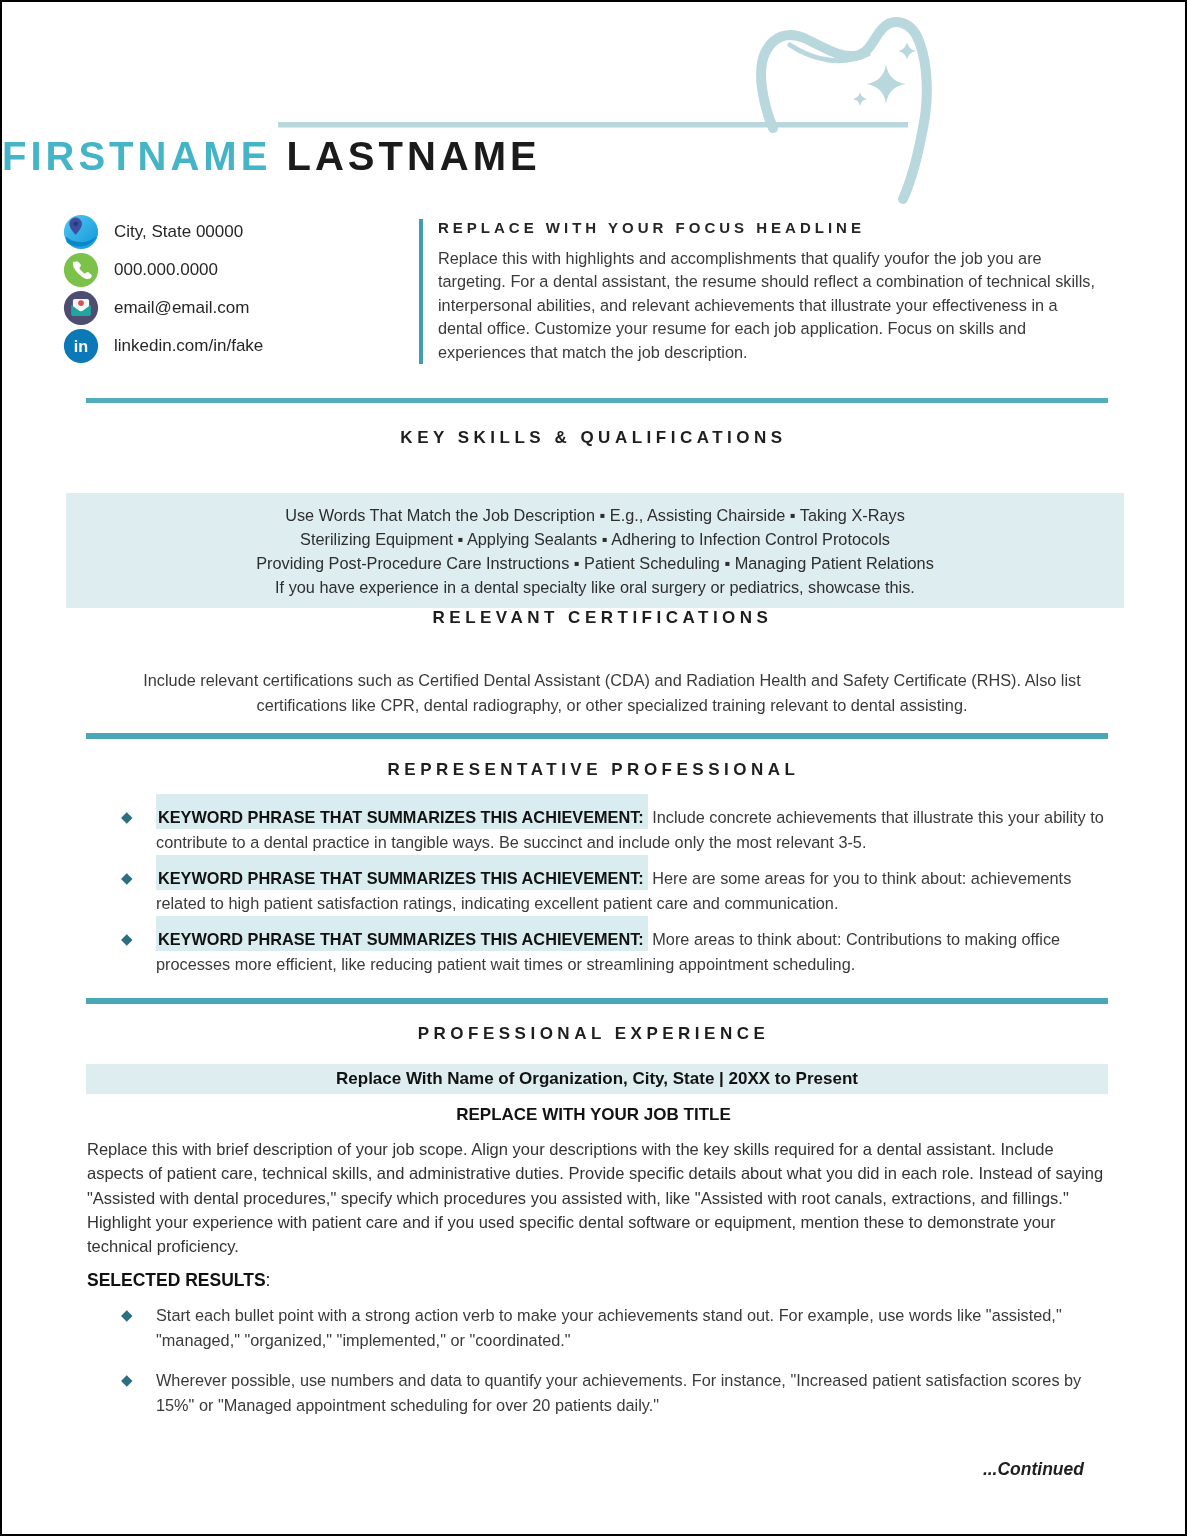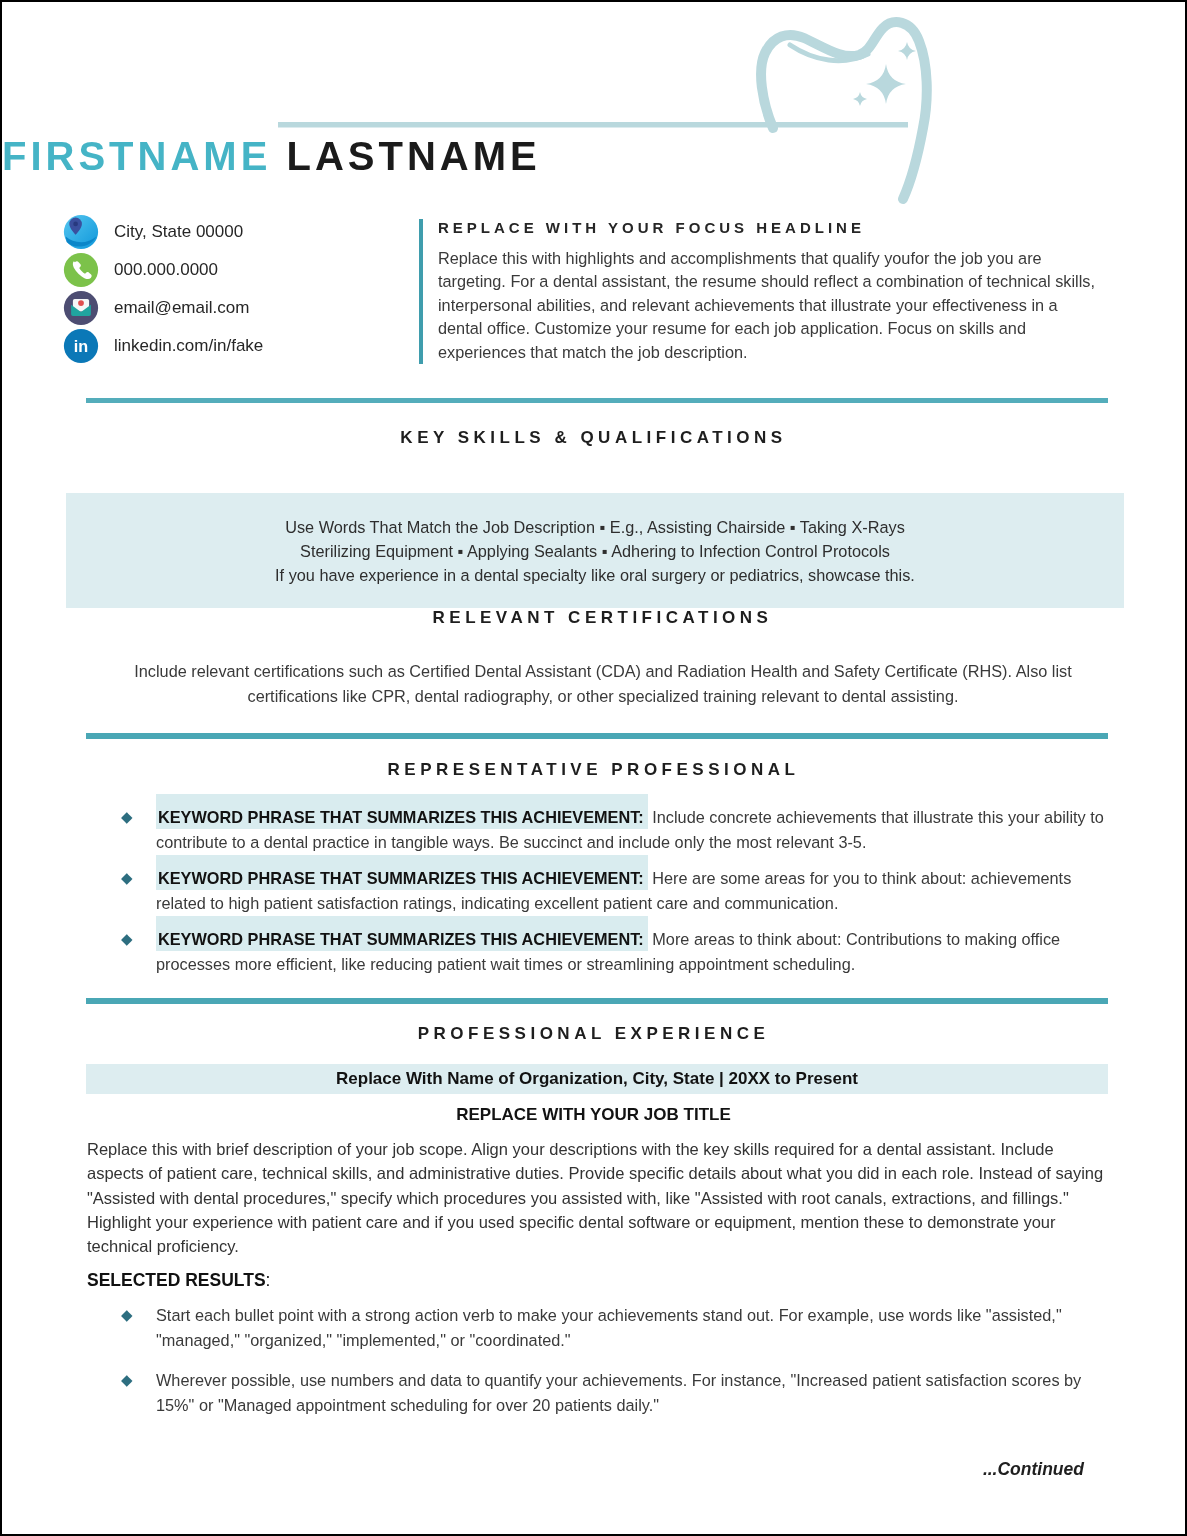--- a/index.html
+++ b/index.html
@@ -29,21 +29,21 @@
          font-size:17px;font-weight:700;letter-spacing:4.5px;color:#1e1e1e;}
   .h-skills{top:426px;}
   .h-cert{top:606px;padding-left:9px;}
   .h-ach{top:758px;}
   .h-exp{top:1022px;}
   
   .skills-box{position:absolute;top:468px;left:64px;width:1058px;height:115px;background:#ddedf0;
               display:flex;flex-direction:column;justify-content:center;margin-top:23px;}
   .skills-box p{margin:0;text-align:center;font-size:16.3px;line-height:24px;color:#2e2e2e;}
   
-  .cert-body{position:absolute;top:650px;left:85px;width:1018px;margin:7px;text-align:center;
+  .cert-body{position:absolute;top:650px;left:85px;width:1018px;margin:16px;text-align:center;
              font-size:16.3px;line-height:24.5px;color:#3a3a3a;}
   
   .ach-item{position:absolute;left:119px;width:992px;display:flex;}
   .a1{top:803px;}.a2{top:864px;}.a3{top:925px;}
   .diamond{flex:0 0 35px;color:#2d6e80;font-size:15px;line-height:24px;}
   .ach-item p,.res-item p{margin:0;font-size:16.3px;line-height:24.5px;color:#3a3a3a;}
   .kw{font-weight:700;color:#121212;background:#d9ecef;padding:14px 4px 3px 2px;}
   
   .org-bar{position:absolute;top:1062px;left:84px;width:1022px;height:30px;background:#ddedf0;
            text-align:center;line-height:30px;font-size:17px;font-weight:700;color:#121212;}
@@ -127,20 +127,21 @@
     <h2>REPLACE WITH YOUR FOCUS HEADLINE</h2>
     <p>Replace this with highlights and accomplishments that qualify youfor the job you are targeting. For a dental assistant, the resume should reflect a combination of technical skills, interpersonal abilities, and relevant achievements that illustrate your effectiveness in a dental office. Customize your resume for each job application. Focus on skills and experiences that match the job description.</p>
   </div>
 
   <div class="divider d1"></div>
 
   <h3 class="sec h-skills">KEY SKILLS &amp; QUALIFICATIONS</h3>
   <div class="skills-box">
     <p>Use Words That Match the Job Description ▪ E.g., Assisting Chairside ▪ Taking X-Rays</p>
     <p>Sterilizing Equipment ▪ Applying Sealants ▪ Adhering to Infection Control Protocols</p>
+    <p>Providing Post-Procedure Care Instructions ▪ Patient Scheduling ▪ Managing Patient Relations</p>
     <p>If you have experience in a dental specialty like oral surgery or pediatrics, showcase this.</p>
   </div>
 
   <h3 class="sec h-cert">RELEVANT CERTIFICATIONS</h3>
   <p class="cert-body">Include relevant certifications such as Certified Dental Assistant (CDA) and Radiation Health and Safety Certificate (RHS). Also list certifications like CPR, dental radiography, or other specialized training relevant to dental assisting.</p>
 
   <div class="divider d2"></div>
 
   <h3 class="sec h-ach">REPRESENTATIVE PROFESSIONAL</h3>
   <div class="ach-item a1">

